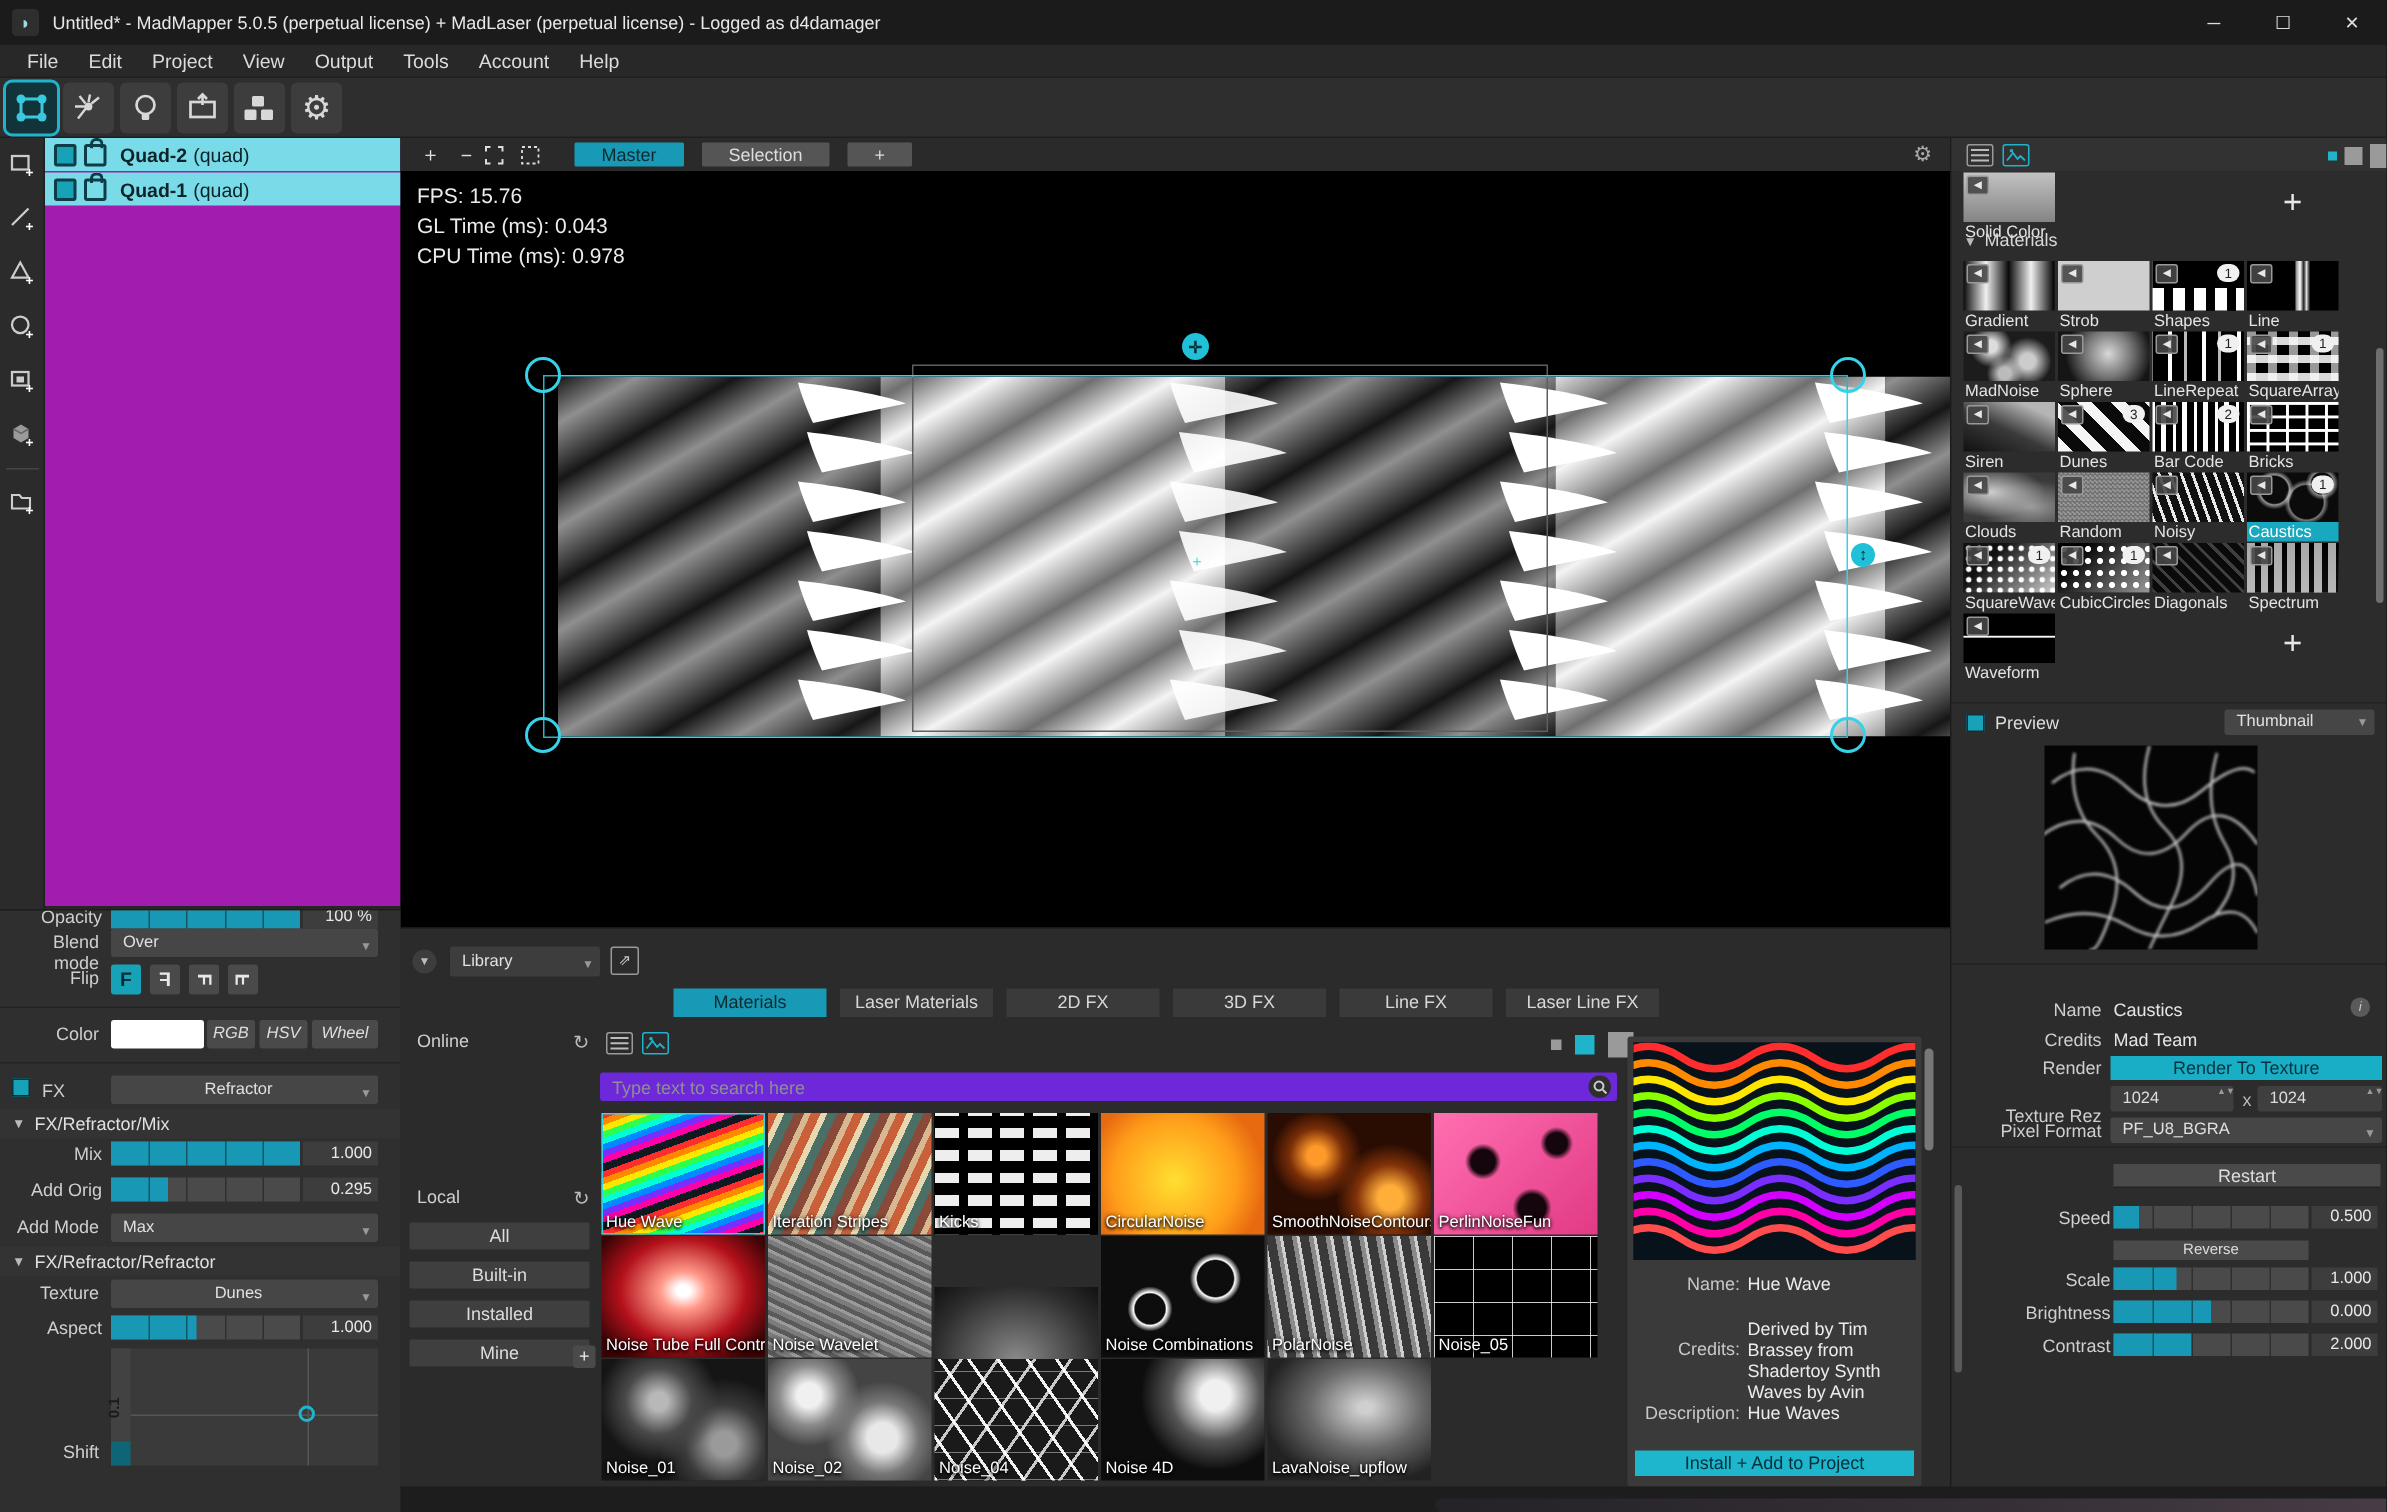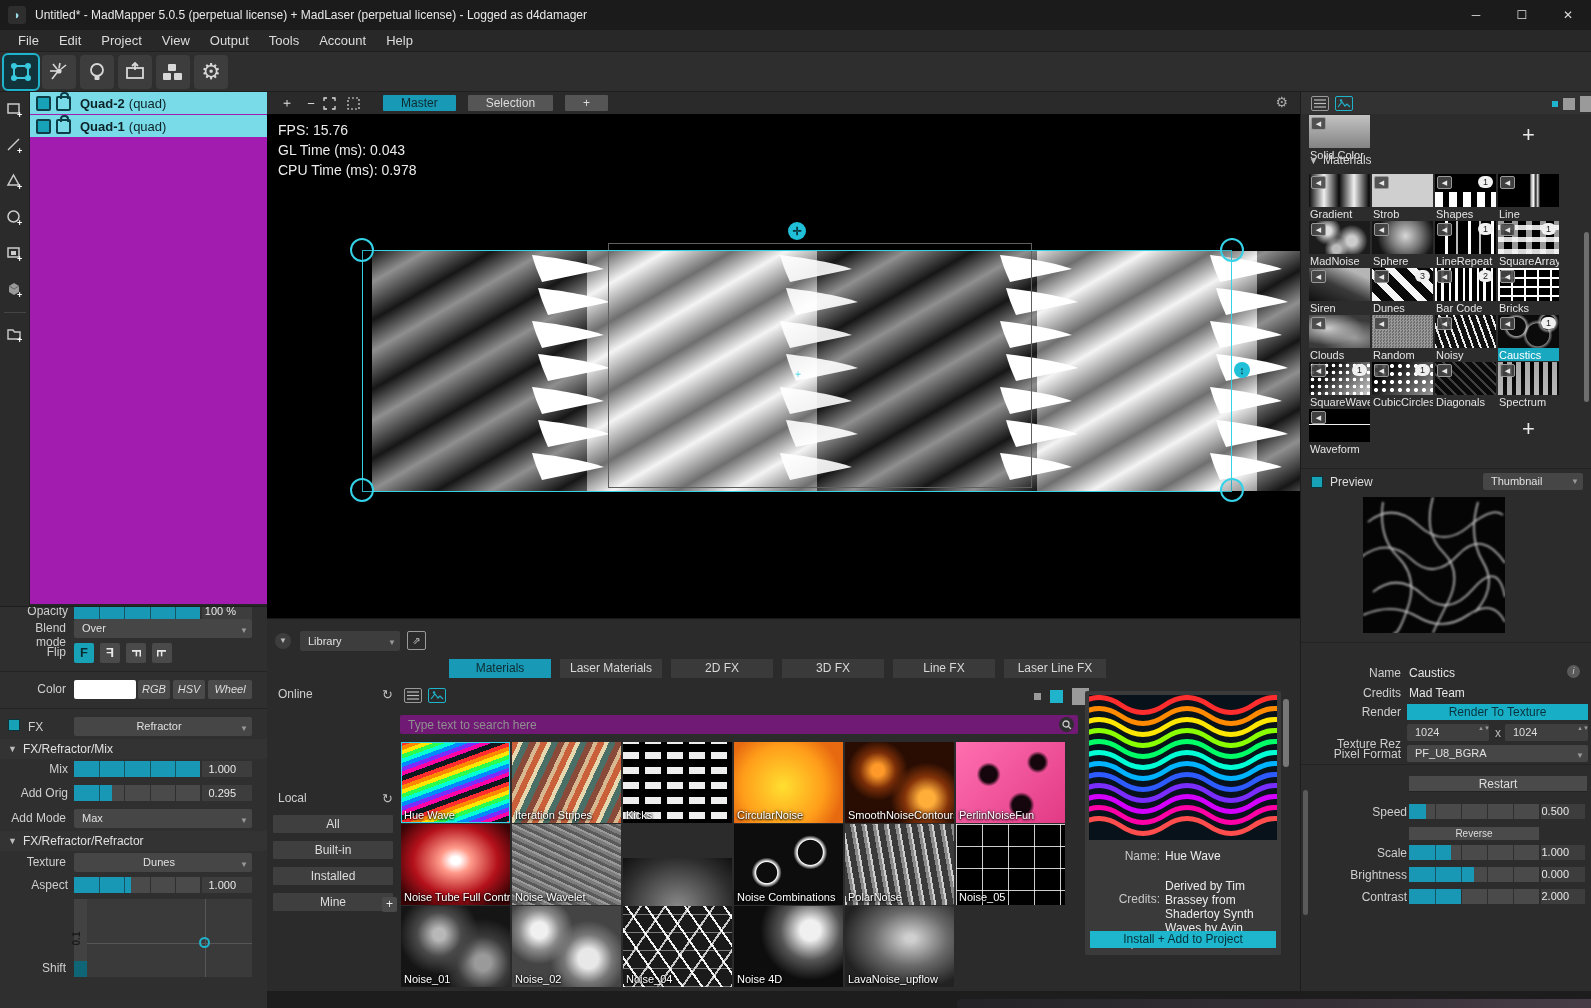--- a/index.html
+++ b/index.html
@@ -93,21 +93,21 @@
   #render-btn{position:absolute;left:106px;top:1px;width:181px;height:16px;background:#18aec6;color:#09333c;text-align:center;line-height:16px;font-size:12px;}
   .spin{position:absolute;top:0;height:17px;background:#3f3f3f;border-radius:2px;color:#ddd;font-size:11px;line-height:17px;padding-left:8px;}
   .spin:after{content:"▲▼";position:absolute;right:3px;top:1px;font-size:6px;color:#999;letter-spacing:0;line-height:7px;width:8px;white-space:pre-wrap;}
   #info-ic{position:absolute;right:12px;top:2px;width:13px;height:13px;border-radius:50%;background:#5a5a5a;color:#ccc;text-align:center;line-height:13px;font-size:9px;font-style:italic;}
   #prop-controls{position:absolute;left:0;top:672px;width:291px;border-top:1px solid #232323;padding-top:8px;}
   .sl-row{position:relative;height:22px;}
   .sl-label{position:absolute;right:185px;width:100px;text-align:right;top:3px;color:#cfcfcf;font-size:12px;}
   .sl-track{position:absolute;left:108px;top:2px;width:130px;height:15px;background:#4a4a4a;}
   .sl-fill{position:absolute;left:0;top:0;height:100%;background:#1898b4;}
   .sl-tick{position:absolute;top:0;width:1px;height:100%;background:rgba(20,20,20,.5);}
-  .sl-val{position:absolute;left:240px;top:2px;width:44px;height:15px;background:#3d3d3d;color:#e8e8e8;font-size:11px;text-align:right;line-height:15px;padding-right:16px;}
+  .sl-val{position:absolute;left:240px;top:2px;width:44px;height:15px;background:#3d3d3d;color:#e8e8e8;font-size:11px;text-align:right;line-height:15px;padding-right:4px;}
   .prop-btn{position:relative;margin:3px 0 3px 108px;width:130px;height:13px;background:#4a4a4a;color:#ddd;font-size:10px;text-align:center;line-height:13px;}
   .prop-btn.wide{width:178px;height:16px;font-size:12px;line-height:16px;margin-bottom:10px;border-bottom:1px solid #232323;box-shadow:0 9px 0 -8px #232323;}
   #rp-lscroll{position:absolute;left:2px;top:698px;width:5px;height:125px;background:#5a5a5a;border-radius:3px;}
 
   
   #inspector{position:absolute;left:0;top:606px;width:267px;height:402px;background:#2f2f2f;border-top:1px solid #1d1d1d;overflow:hidden;}
   .in-row{position:relative;height:24px;}
   .in-label{position:absolute;right:201px;width:60px;left:6px;text-align:right;top:4px;color:#cfcfcf;font-size:12px;}
   .in-dd{position:absolute;left:74px;top:2px;width:178px;height:19px;line-height:15px;}
   .insl .sl-label{right:199px;width:60px;}
@@ -139,28 +139,28 @@
   #online-row{position:absolute;left:11px;top:68px;width:1010px;height:18px;}
   .sect-label{color:#cfcfcf;font-size:12px;}
   .refresh-ic{color:#bbb;font-size:13px;}
   #filters-online,#filters-local{position:absolute;left:6px;width:120px;}
   #filters-online{top:96px;}
   #filters-local{top:196px;}
   .filter-btn{height:18px;background:#3f3f3f;color:#ddd;font-size:12px;text-align:center;line-height:18px;margin-bottom:8px;border-radius:1px;}
   .filter-btn.active{background:#1ba9c0;color:#0b2f36;}
   #local-head{position:absolute;left:11px;top:172px;width:115px;}
   #mine-plus{position:absolute;left:115px;top:278px;width:15px;height:15px;background:#4a4a4a;color:#eee;text-align:center;line-height:15px;font-size:12px;border-radius:2px;}
-  #search-box{position:absolute;left:133px;top:96px;width:678px;height:19px;background:#701a75;border:none;border-radius:2px;color:#ddd;font-size:12px;padding:0 22px 0 8px;outline:none;}
+  #search-box{position:absolute;left:133px;top:96px;width:678px;height:19px;background:#6d28d9;border:none;border-radius:2px;color:#ddd;font-size:12px;padding:0 22px 0 8px;outline:none;}
   #search-box::placeholder{color:#8f8f8f;}
   #search-ic{position:absolute;left:792px;top:98px;width:15px;height:15px;border-radius:50%;background:#2e2e2e;display:flex;align-items:center;justify-content:center;}
   #lib-grid{position:absolute;left:134px;top:123px;display:grid;grid-template-columns:repeat(6,111px);grid-auto-rows:82px;}
   .lib-cell{width:109px;height:81px;position:relative;overflow:hidden;background:#111;}
   .lib-cell.sel{outline:1px solid #35d2e8;outline-offset:-1px;}
   .lib-name{position:absolute;left:3px;bottom:2px;color:#fff;font-size:11px;text-shadow:0 1px 2px #000,0 0 3px #000;white-space:nowrap;}
-  #lib-detail{position:absolute;left:818px;top:72px;width:196px;height:264px;background:#3a3a3a;border-radius:2px;}
+  #lib-detail{position:absolute;left:818px;top:72px;width:196px;height:300px;background:#3a3a3a;border-radius:2px;}
   #detail-img{position:absolute;left:4px;top:4px;width:188px;height:145px;background:#05080c;}
   .dt-row{position:relative;}
   .dt-label{position:absolute;right:121px;width:120px;text-align:right;color:#c8c8c8;font-size:12px;left:auto;}
   .dt-val{position:absolute;left:80px;width:112px;color:#ececec;font-size:12px;}
   #install-btn{position:absolute;left:5px;bottom:7px;width:186px;height:17px;background:#1db6cc;color:#05303a;font-size:12px;text-align:center;line-height:17px;}
   #lib-scroll{position:absolute;left:1016px;top:80px;width:6px;height:68px;background:#777;border-radius:3px;}
   #footer{position:absolute;left:267px;top:991px;width:1324px;height:17px;background:#1d1d1d;}
   #footer i{position:absolute;left:690px;top:8px;width:634px;height:9px;background:linear-gradient(90deg,#2a2730,#4a3f4a 60%,#6a5668);opacity:.55;border-radius:4px 0 0 4px;}
 
   

